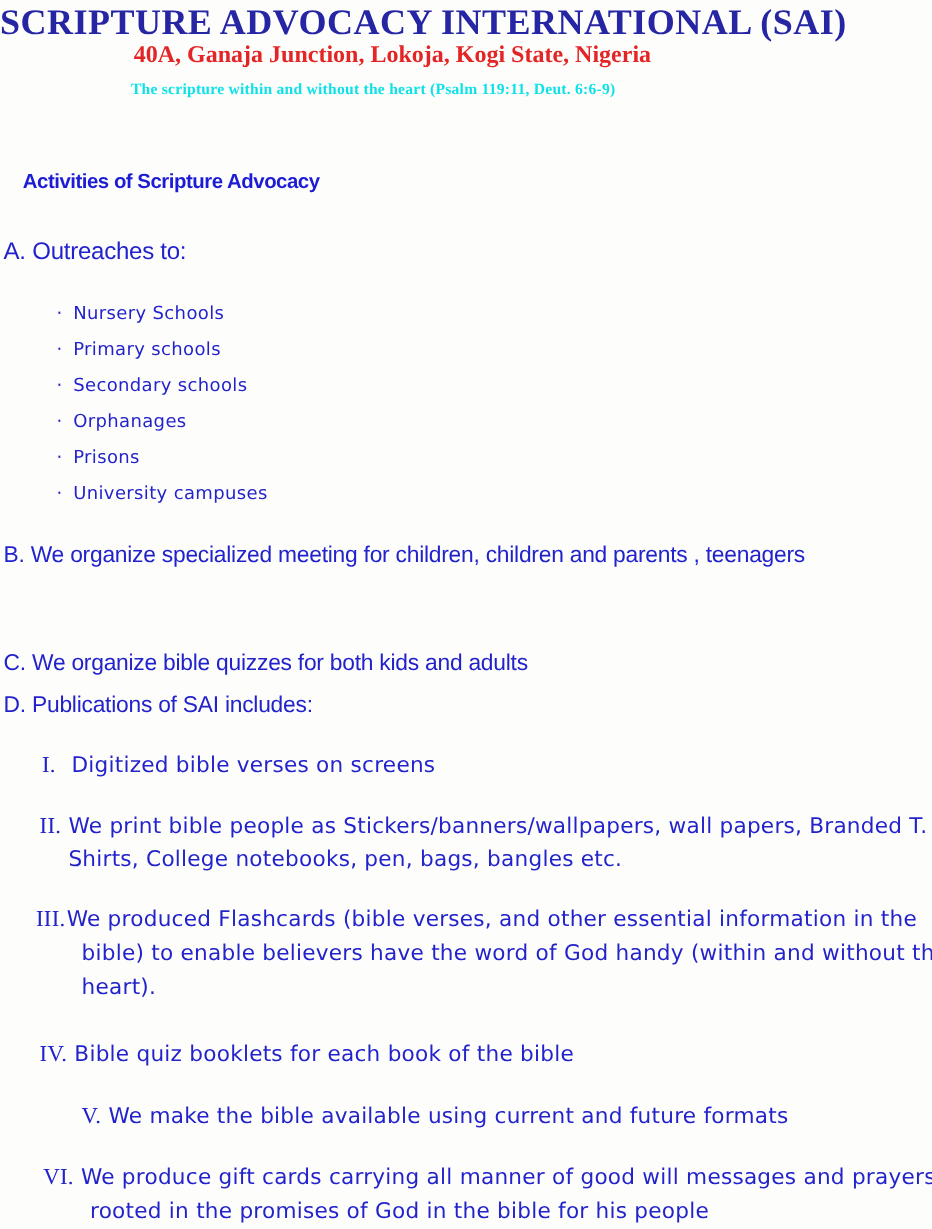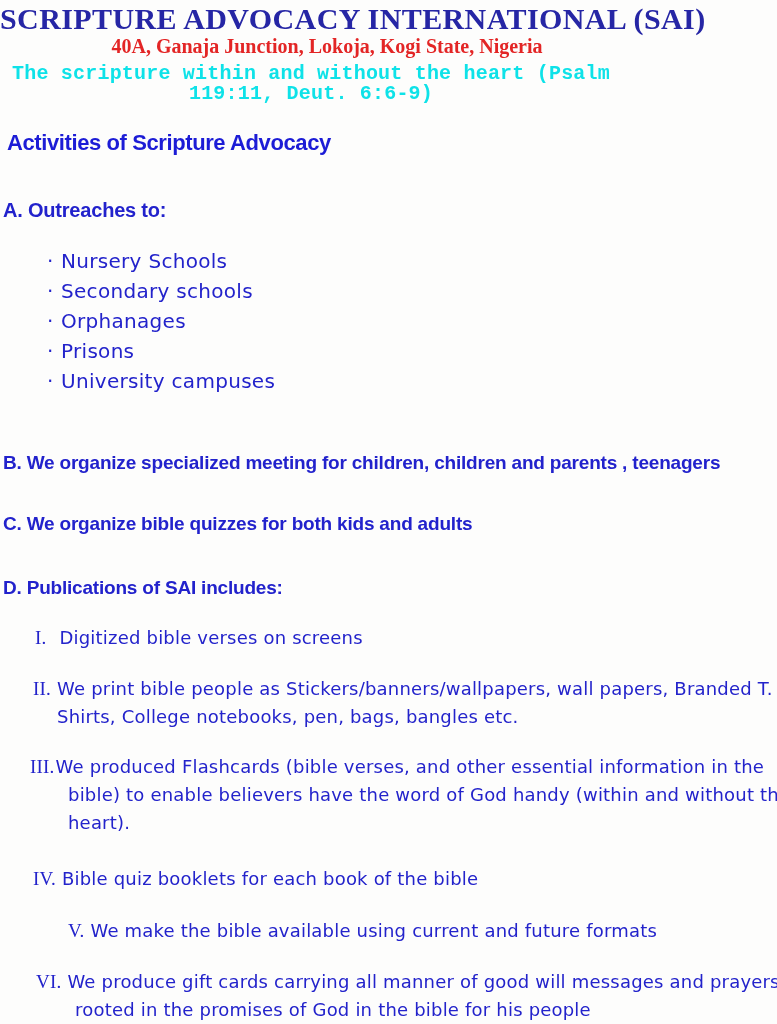--- a/index.html
+++ b/index.html
@@ -32,64 +32,64 @@
   .address {
     font-family: "Liberation Serif", "DejaVu Serif", serif;
     font-weight: bold;
     font-size: 20px;
     line-height: 24px;
     color: var(--address_red, #e32525);
     padding-left: 32px;
   }
   .tagline {
     margin-top: 6px;
-    font-family: Liberation Mono, monospace;
+    font-family: Liberation Serif, serif;
     font-weight: bold;
-    font-size: 20px;
+    font-size: 13px;
     line-height: 20px;
     letter-spacing: 0.2px;
     color: var(--tagline_cyan, #0ee2e8);
   }
 
   
   .page-heading {
     position: absolute;
     top: 126px;
     left: 3px;
-    margin: 4px;
+    margin: 16px;
     font-family: "Liberation Sans", sans-serif;
     font-weight: bold;
-    font-size: 22px;
+    font-size: 17px;
     letter-spacing: -0.4px;
     color: var(--heading_blue, #1c1cd6);
   }
   .section-label {
     position: absolute;
     left: 3px;
     font-family: "Liberation Sans", sans-serif;
-    font-weight: bold;
+    font-weight: normal;
     font-size: 19px;
     letter-spacing: -0.2px;
     color: var(--section_blue, #2222cc);
     white-space: nowrap;
   }
   .sec-a { top: 199px; font-size: 20px; }
   .sec-b { top: 452px; }
-  .sec-c { top: 513px; }
+  .sec-c { top: 542px; }
   .sec-d { top: 577px; }
 
   
   .outreach-list {
     position: absolute;
     top: 246px;
     left: 47px;
     margin: 0;
     padding: 0;
     list-style: none;
-    font-size: 20px;
+    font-size: 15px;
     line-height: 30px;
     letter-spacing: 0.3px;
     color: var(--body_blue, #2323cb);
   }
   .outreach-list li { margin: 0; padding: 0; }
   .outreach-list .bullet { display: inline-block; width: 14px; }
 
   
   .pub-list { margin: 0; padding: 0; list-style: none; }
   .pub-item {
@@ -127,20 +127,21 @@
     <div class="address">40A, Ganaja Junction, Lokoja, Kogi State, Nigeria</div>
     <div class="tagline">The scripture within and without the heart (Psalm 119:11, Deut. 6:6-9)</div>
   </header>
 
   <h2 class="page-heading">Activities of Scripture Advocacy</h2>
 
   <div class="section-label sec-a">A. Outreaches to:</div>
 
   <ul class="outreach-list">
     <li><span class="bullet">·</span><span>Nursery Schools</span></li>
+    <li><span class="bullet">·</span><span>Primary schools</span></li>
     <li><span class="bullet">·</span><span>Secondary schools</span></li>
     <li><span class="bullet">·</span><span>Orphanages</span></li>
     <li><span class="bullet">·</span><span>Prisons</span></li>
     <li><span class="bullet">·</span><span>University campuses</span></li>
   </ul>
 
   <div class="section-label sec-b">B. We organize specialized meeting for children, children and parents , teenagers</div>
   <div class="section-label sec-c">C. We organize bible quizzes for both kids and adults</div>
   <div class="section-label sec-d">D. Publications of SAI includes:</div>
 

